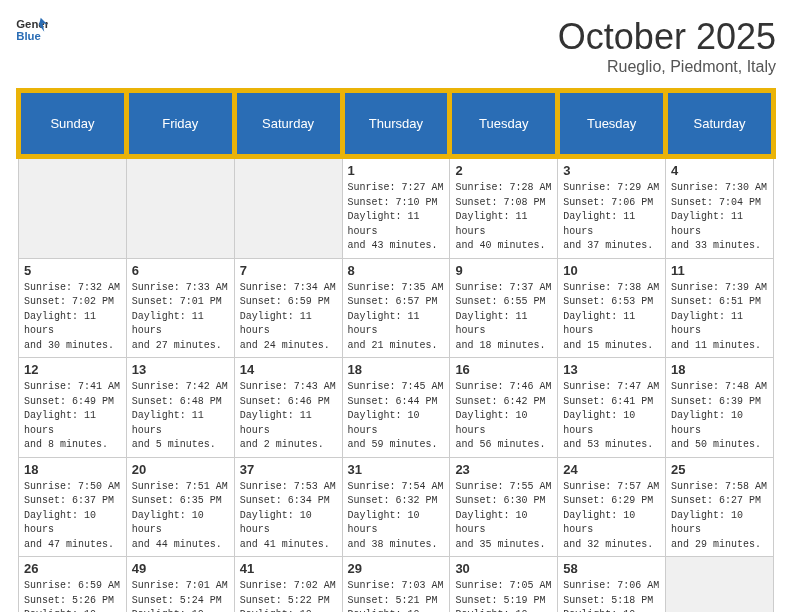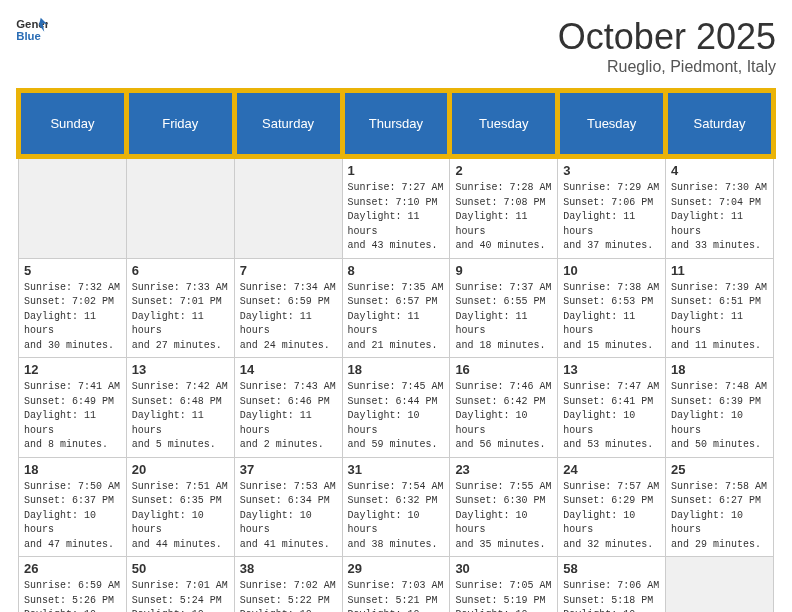--- a/index.html
+++ b/index.html
@@ -222,25 +222,25 @@
           <div class="day-num">25</div>
           <div class="day-info">Sunrise: 7:58 AM<br>Sunset: 6:27 PM<br>Daylight: 10 hours<br>and 29 minutes.</div>
         </td>
       </tr>
       <tr class="row-odd">
         <td>
           <div class="day-num">26</div>
           <div class="day-info">Sunrise: 6:59 AM<br>Sunset: 5:26 PM<br>Daylight: 10 hours<br>and 26 minutes.</div>
         </td>
         <td>
-          <div class="day-num">50</div>
+          <div class="day-num">49</div>
           <div class="day-info">Sunrise: 7:01 AM<br>Sunset: 5:24 PM<br>Daylight: 10 hours<br>and 23 minutes.</div>
         </td>
         <td>
-          <div class="day-num">38</div>
+          <div class="day-num">41</div>
           <div class="day-info">Sunrise: 7:02 AM<br>Sunset: 5:22 PM<br>Daylight: 10 hours<br>and 20 minutes.</div>
         </td>
         <td>
           <div class="day-num">29</div>
           <div class="day-info">Sunrise: 7:03 AM<br>Sunset: 5:21 PM<br>Daylight: 10 hours<br>and 17 minutes.</div>
         </td>
         <td>
           <div class="day-num">30</div>
           <div class="day-info">Sunrise: 7:05 AM<br>Sunset: 5:19 PM<br>Daylight: 10 hours<br>and 14 minutes.</div>
         </td>

